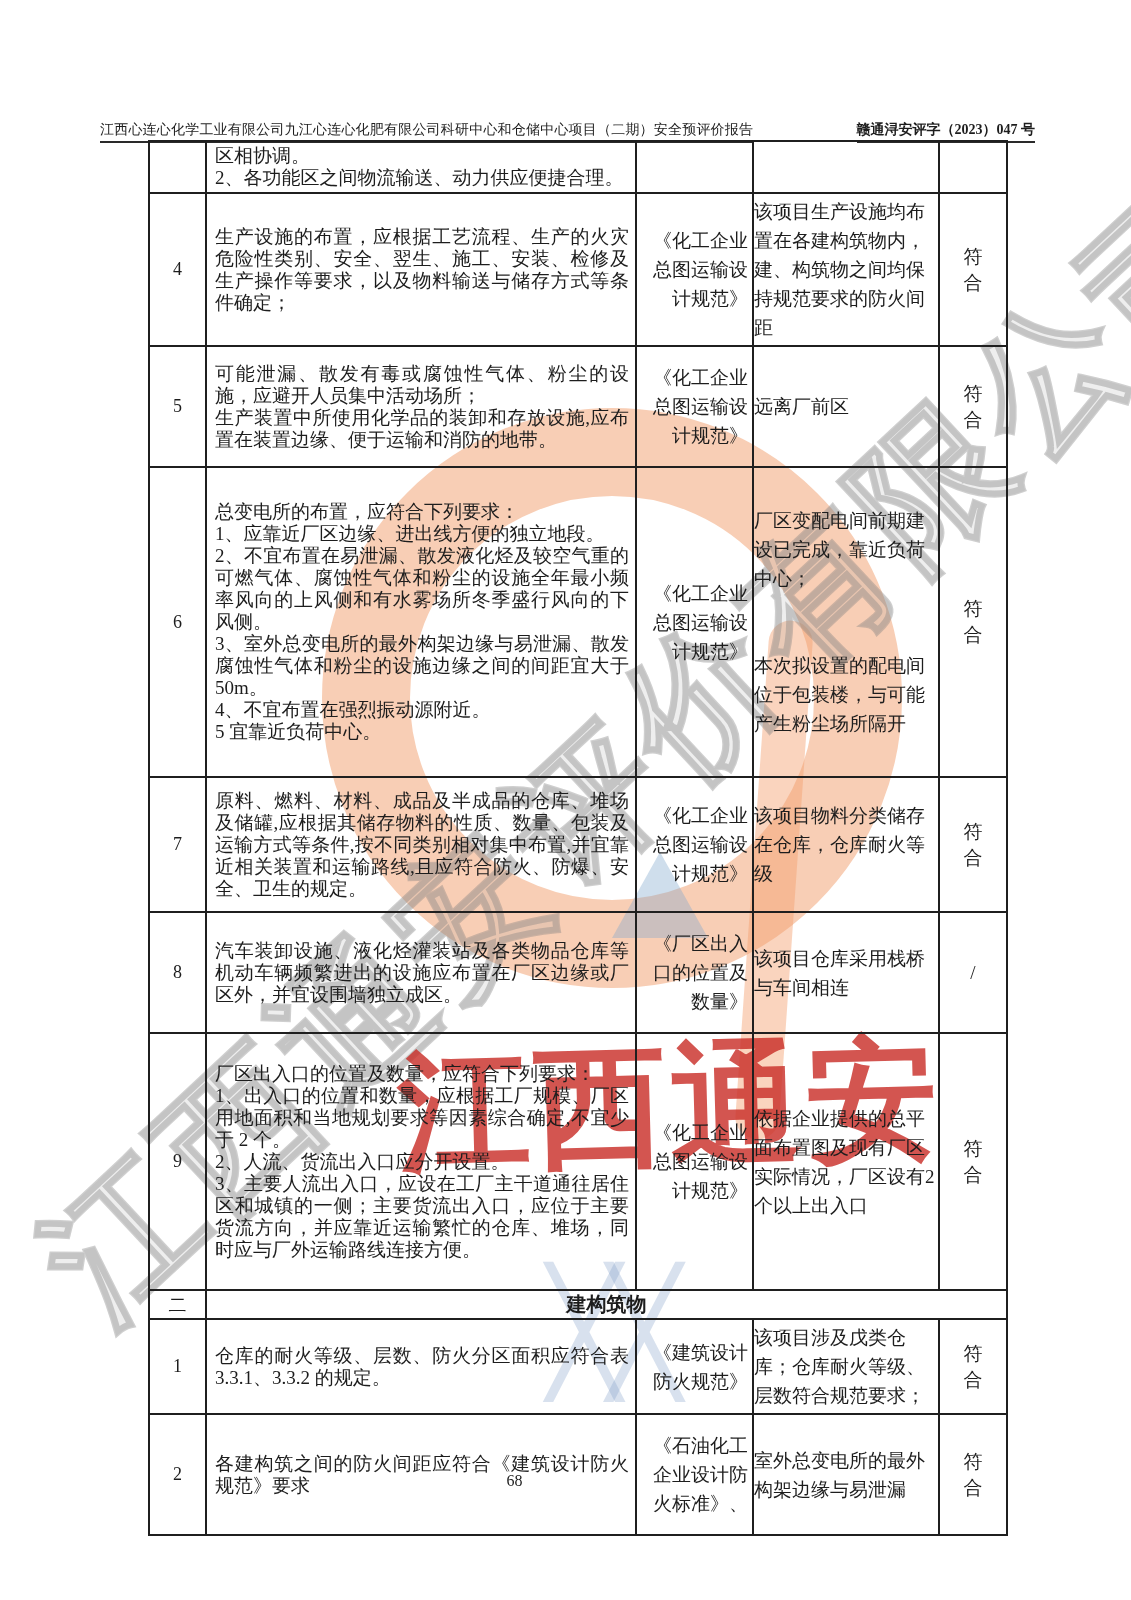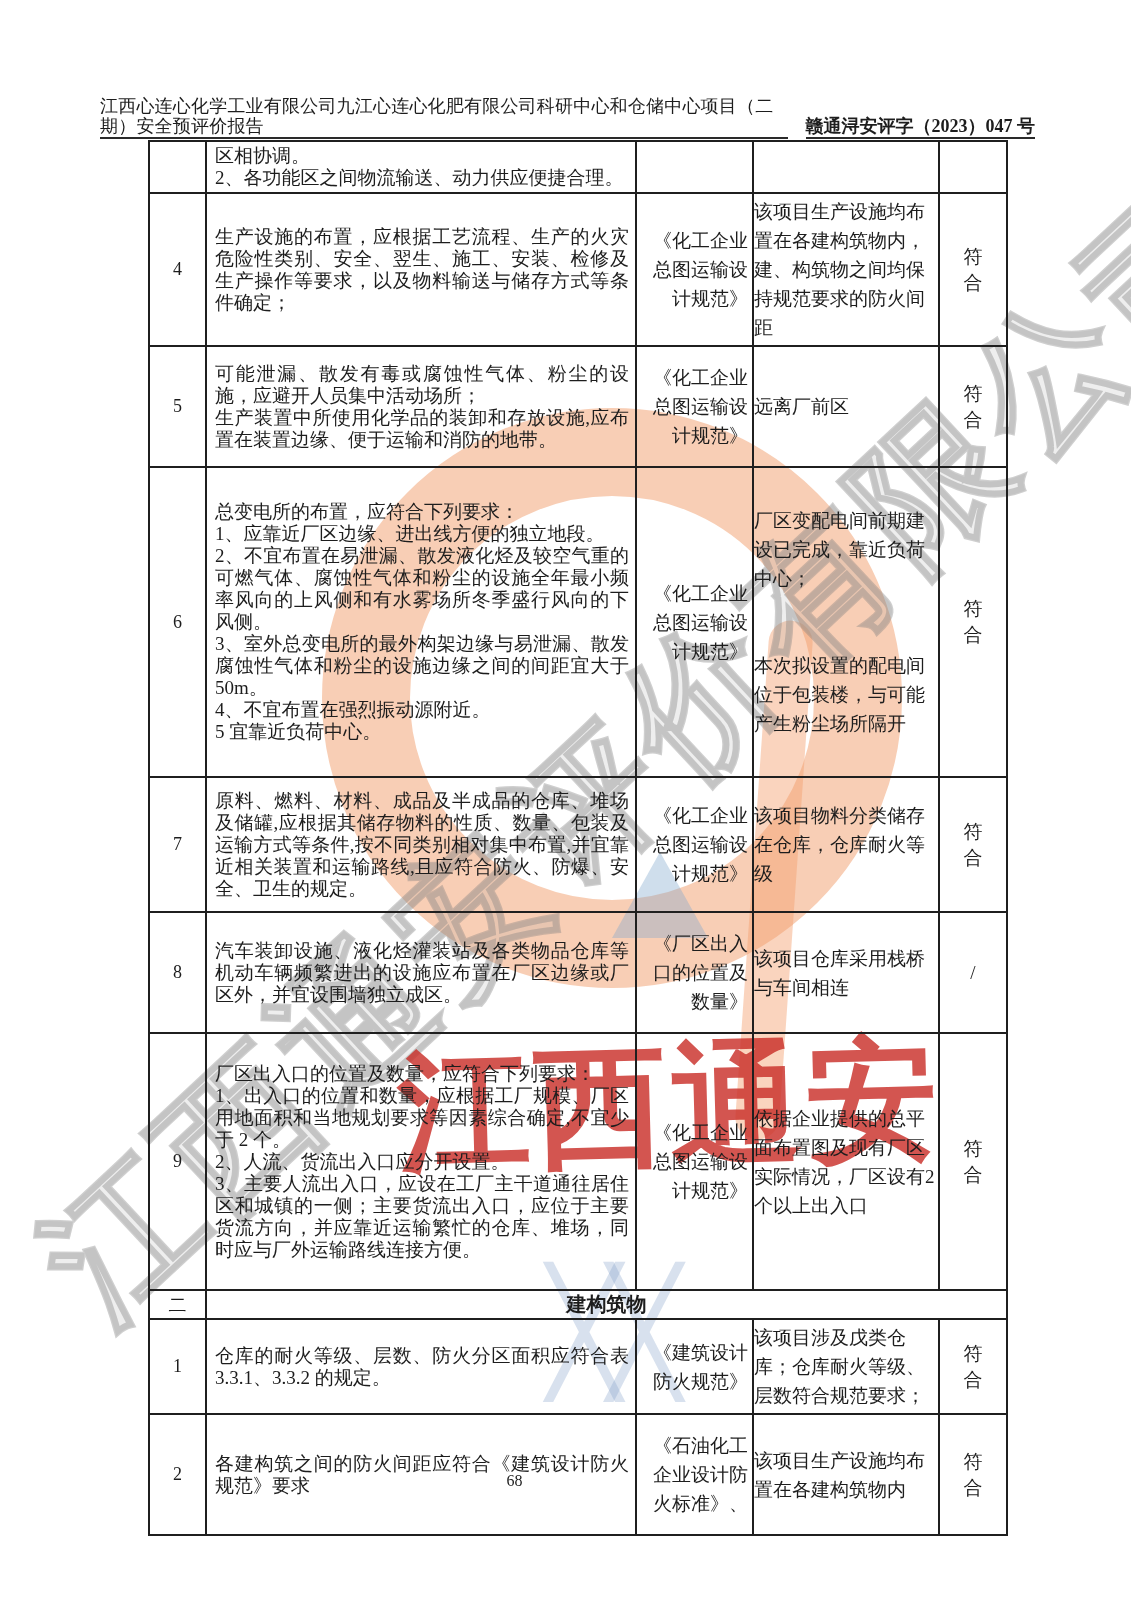--- a/index.html
+++ b/index.html
@@ -9,29 +9,29 @@
     position:relative;
     overflow:hidden;
     font-family:"Liberation Serif","DejaVu Serif",serif;
     color:#1d1d1d;
   }
 
   
   .page-header{
     position:absolute;left:100px;top:96px;width:935px;
     display:flex;justify-content:space-between;align-items:flex-end;
-    font-size:18px;line-height:20px;
+    font-size:14px;line-height:20px;
   }
   .page-header .h-left{
     border-bottom:2px solid #2a2a2a;padding-bottom:1px;
     letter-spacing:.2px;
   }
   .page-header .h-right{
     border-bottom:2px solid #2a2a2a;padding-bottom:1px;
-    font-weight:bold;white-space:nowrap;margin-left:18px;
+    font-weight:bold;white-space:nowrap;margin-left:18px;margin-top:24px;
   }
 
   
   .wm{position:absolute;z-index:0;pointer-events:none;}
   .wm-ring{
     left:322px;top:408px;width:580px;height:580px;
     border:88px solid rgba(241,158,108,.50);
     border-radius:50%;
     box-sizing:border-box;
   }
@@ -203,19 +203,19 @@
       <td class="c-no">1</td>
       <td class="c-content">仓库的耐火等级、层数、防火分区面积应符合表3.3.1、3.3.2 的规定。</td>
       <td class="c-standard">《建筑设计防火规范》</td>
       <td class="c-result">该项目涉及戊类仓库；仓库耐火等级、层数符合规范要求；</td>
       <td class="c-conclusion">符合</td>
     </tr>
     <tr style="height:108px">
       <td class="c-no">2</td>
       <td class="c-content">各建构筑之间的防火间距应符合《建筑设计防火规范》要求</td>
       <td class="c-standard">《石油化工企业设计防火标准》、</td>
-      <td class="c-result">该项目生产设施均布置在各建构筑物内</td>
+      <td class="c-result">室外总变电所的最外构架边缘与易泄漏</td>
       <td class="c-conclusion">符合</td>
     </tr>
   </tbody>
 </table>
 
 <div class="page-footer">68</div>
 
 </body></html>

